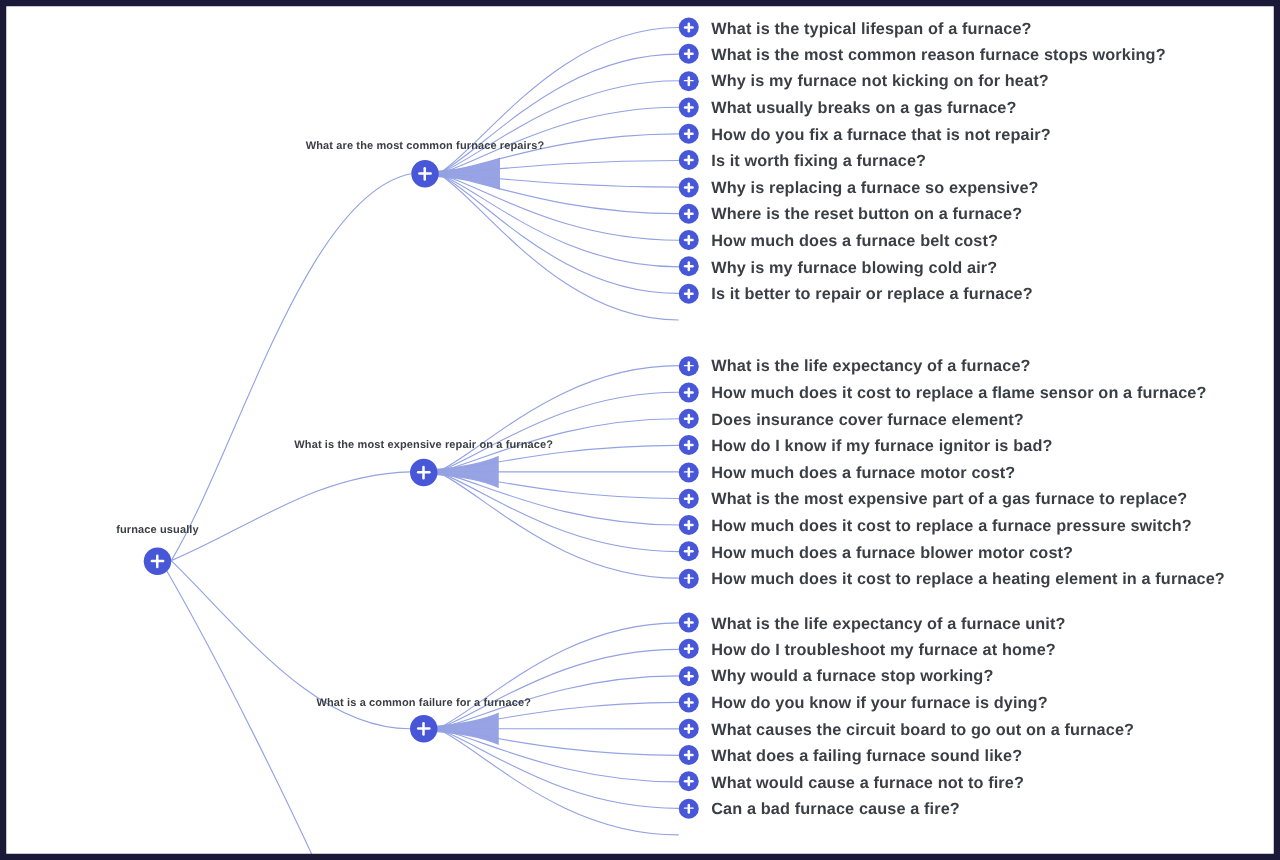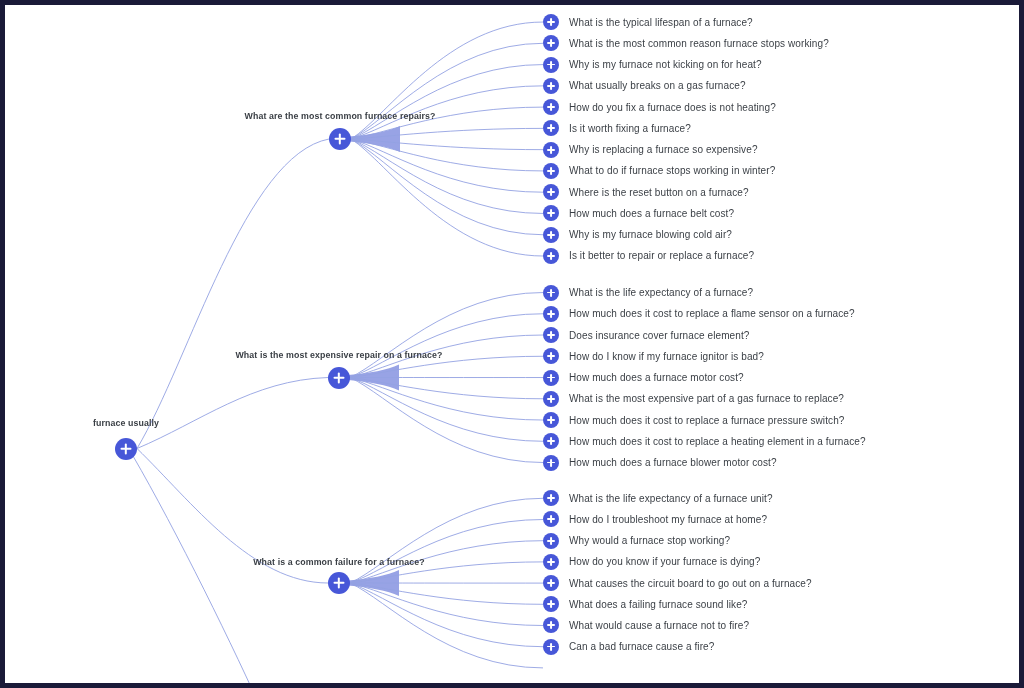--- a/index.html
+++ b/index.html
@@ -42,21 +42,21 @@
     background:var(--node-blue,#4757d8);cursor:pointer;
   }
   .leaf-btn::before,.leaf-btn::after{
     content:"";position:absolute;left:50%;top:50%;
     transform:translate(-50%,-50%);background:#fff;border-radius:1px;
   }
   .leaf-btn::before{width:8px;height:1.9px;}
   .leaf-btn::after{width:1.9px;height:8px;}
   .leaf-label{
     margin-left:10px;white-space:nowrap;
-    font-size:10px;font-weight:400;letter-spacing:0.1px;
+    font-size:13px;font-weight:700;letter-spacing:0.1px;
     color:var(--text-dark,#3a3f45);
   }
 </style>
 </head>
 <body>
 
 <div class="frame">
 
   <svg class="edges" width="1024" height="688" viewBox="0 0 1024 688">
     <path class="edge" d="M137,448.5 C190,360 245,155 329,139"></path>
@@ -124,36 +124,32 @@
     <div class="leaf-row">
         <span class="leaf-btn"></span>
         <span class="leaf-label">Why is my furnace not kicking on for heat?</span>
       </div>
     <div class="leaf-row">
         <span class="leaf-btn"></span>
         <span class="leaf-label">What usually breaks on a gas furnace?</span>
       </div>
     <div class="leaf-row">
         <span class="leaf-btn"></span>
-        <span class="leaf-label">How do you fix a furnace does is not heating?</span>
+        <span class="leaf-label">How do you fix a furnace that is not repair?</span>
       </div>
     <div class="leaf-row">
         <span class="leaf-btn"></span>
         <span class="leaf-label">Is it worth fixing a furnace?</span>
       </div>
     <div class="leaf-row">
         <span class="leaf-btn"></span>
         <span class="leaf-label">Why is replacing a furnace so expensive?</span>
       </div>
     <div class="leaf-row">
         <span class="leaf-btn"></span>
-        <span class="leaf-label">What to do if furnace stops working in winter?</span>
-      </div>
-    <div class="leaf-row">
-        <span class="leaf-btn"></span>
         <span class="leaf-label">Where is the reset button on a furnace?</span>
       </div>
     <div class="leaf-row">
         <span class="leaf-btn"></span>
         <span class="leaf-label">How much does a furnace belt cost?</span>
       </div>
     <div class="leaf-row">
         <span class="leaf-btn"></span>
         <span class="leaf-label">Why is my furnace blowing cold air?</span>
       </div>
@@ -187,25 +183,25 @@
     <div class="leaf-row">
         <span class="leaf-btn"></span>
         <span class="leaf-label">What is the most expensive part of a gas furnace to replace?</span>
       </div>
     <div class="leaf-row">
         <span class="leaf-btn"></span>
         <span class="leaf-label">How much does it cost to replace a furnace pressure switch?</span>
       </div>
     <div class="leaf-row">
         <span class="leaf-btn"></span>
+        <span class="leaf-label">How much does a furnace blower motor cost?</span>
+      </div>
+    <div class="leaf-row">
+        <span class="leaf-btn"></span>
         <span class="leaf-label">How much does it cost to replace a heating element in a furnace?</span>
-      </div>
-    <div class="leaf-row">
-        <span class="leaf-btn"></span>
-        <span class="leaf-label">How much does a furnace blower motor cost?</span>
       </div>
   </div>
 
   <div class="leaf-group" style="top:487.7px;--rh:21.2px">
     <div class="leaf-row">
         <span class="leaf-btn"></span>
         <span class="leaf-label">What is the life expectancy of a furnace unit?</span>
       </div>
     <div class="leaf-row">
         <span class="leaf-btn"></span>

